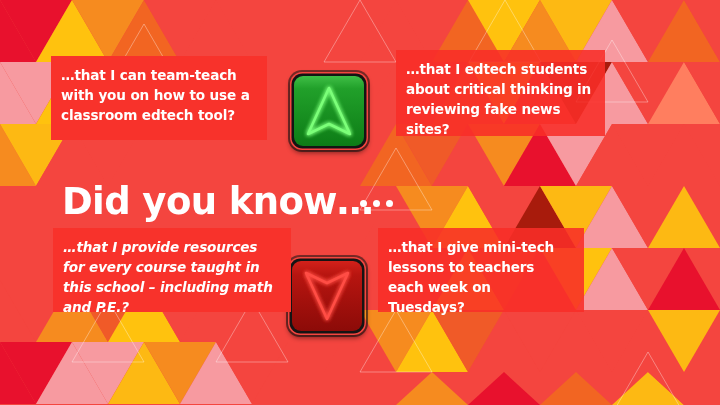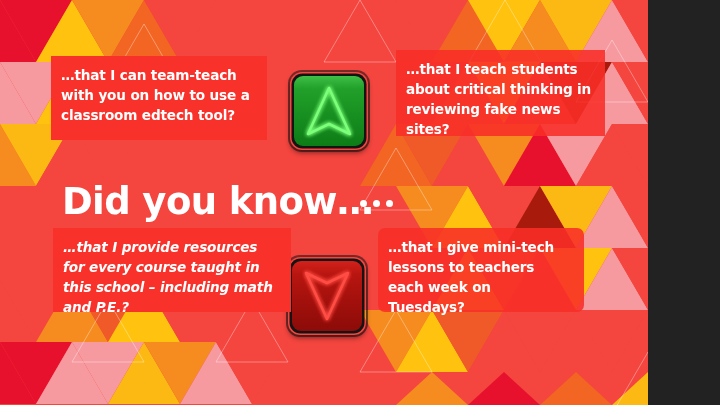--- a/index.html
+++ b/index.html
@@ -1,18 +1,18 @@
 <!DOCTYPE html>
 <html><head>
 <meta charset="utf-8">
 <style>
   html,body{margin:0;padding:0;background:#222;}
   #slide{
     position:relative;
-    width:648px;height:405px;
+    width:720px;height:405px;
     overflow:hidden;
     background:#F4453F;
     font-family:"DejaVu Sans","Liberation Sans",sans-serif;
   }
   #pattern{
     position:absolute;inset:0;
     width:720px;height:405px;
     pointer-events:none;
   }
   
@@ -25,21 +25,21 @@
     line-height:20px;
     letter-spacing:-0.15px;
     box-sizing:border-box;
     padding:9px 12px 10px 10px;
     white-space:pre-line;
   }
   .tbox.translucent{ background:rgba(248,46,40,0.88); }
   #box-team     { left:51px;  top:56px;  width:216px; height:84px; }
   #box-critical { left:396px; top:50px;  width:209px; height:86px; }
   #box-resources{ left:53px;  top:228px; width:238px; height:84px;font-style:italic; }
-  #box-minitech { left:378px; top:228px; width:206px; height:84px;border-radius:7px; }
+  #box-minitech { left:378px; top:228px; width:206px; height:84px; }
 
   
   #title{
     position:absolute;
     left:62px; top:180px;
     color:#FFFFFF;
     font-size:37px;
     font-weight:bold;
     letter-spacing:-0.6px;
     line-height:44px;
@@ -235,21 +235,21 @@
         </filter>
       </defs>
       <rect x="1.5" y="1.5" width="75" height="75" rx="11" fill="#141414"></rect>
       <rect x="4" y="4" width="70" height="70" rx="9" fill="url(#gRed)"></rect>
       <path d="M39 62 L18 16 L39 26 L60 16 Z" fill="none" stroke="#FF4D44" stroke-width="2.6" stroke-linejoin="round" filter="url(#glowR)"></path>
     </svg>
   </div>
 
   <div class="tbox" id="box-team">…that I can team-teach with you on how to use a classroom edtech tool?</div>
 
-  <div class="tbox translucent" id="box-critical">…that I teach students about critical thinking in reviewing fake news sites?</div>
+  <div class="tbox translucent" id="box-critical">…that I edtech students about critical thinking in reviewing fake news sites?</div>
 
   <div id="title">Did you know…</div>
 
   <div class="tbox" id="box-resources">…that I provide resources for every course taught in this school – including math and P.E.?</div>
 
   <div id="dots">
     <span></span>
     <span></span>
     <span></span>
   </div>

